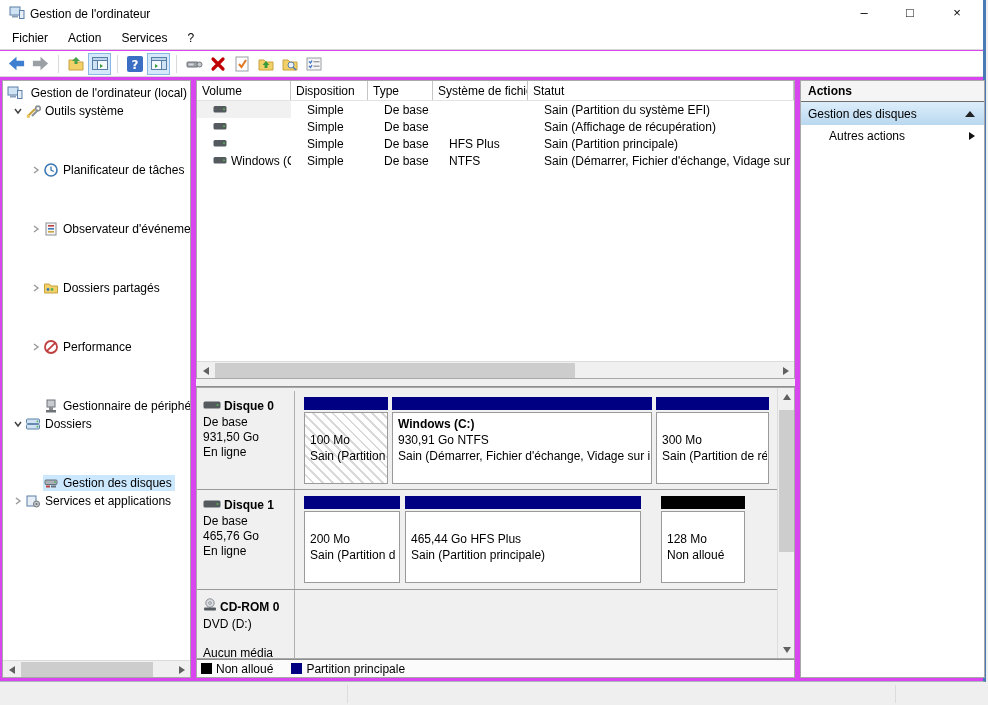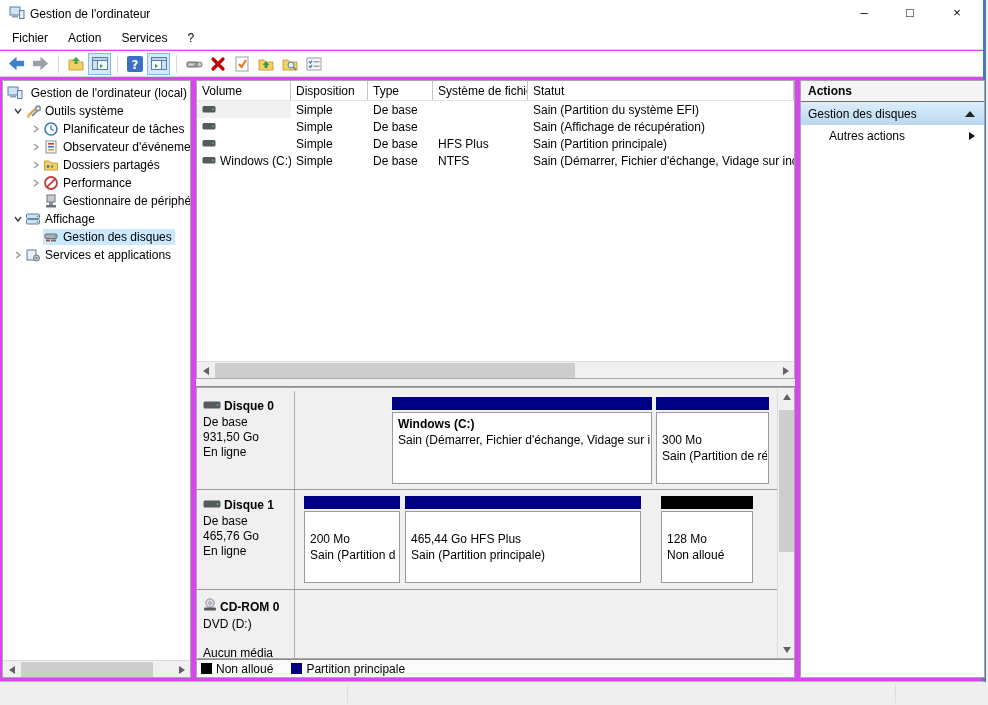--- a/index.html
+++ b/index.html
@@ -30,41 +30,41 @@
   .center-pane { position:absolute; left:196px; top:80px; width:599px; height:598px; }
   .actions-pane { position:absolute; left:800px; top:80px; width:185px; height:598px; background:#fff; border:1px solid #a8a8a8; }
 
   
   .tree { position:absolute; left:0; top:3px; right:0; bottom:17px; overflow:hidden; }
   .trow { height:18px; display:flex; align-items:center; white-space:nowrap; }
   .texp { width:14px; text-align:center; flex:0 0 14px; display:flex; align-items:center; justify-content:center; }
   .ticon { width:17px; flex:0 0 17px; display:flex; align-items:center; }
   .tlabel { padding:1px 3px; overflow:hidden; }
   .tsel { background:#cce8ff; }
-  .ind1 { padding-left:8px; } .ind2 { padding-left:26px; } .ind0 { padding-left:4px;justify-content:space-between; }
+  .ind1 { padding-left:8px; } .ind2 { padding-left:26px;margin-top:41px; } .ind0 { padding-left:4px;justify-content:space-between; }
 
   
   .hscroll { position:absolute; left:0; right:0; bottom:0; height:17px; background:#f0f0f0; border-top:1px solid #dcdcdc; }
   .sbtn { position:absolute; top:0; width:17px; height:17px; display:flex; align-items:center; justify-content:center; }
   .sbtn.left { left:0; } .sbtn.right { right:0; }
   .tri { width:0; height:0; border-style:solid; }
   .tri.l { border-width:4px 6px 4px 0; border-color:transparent #606060 transparent transparent; }
   .tri.r { border-width:4px 0 4px 6px; border-color:transparent transparent transparent #606060; }
   .tri.u { border-width:0 4px 6px 4px; border-color:transparent transparent #606060 transparent; }
   .tri.d { border-width:6px 4px 0 4px; border-color:#606060 transparent transparent transparent; }
   .hthumb { position:absolute; top:1px; height:15px; background:#cdcdcd; }
   .vscroll { position:absolute; top:0; bottom:0; right:0; width:17px; background:#f0f0f0; border-left:1px solid #dcdcdc; }
   .vthumb { position:absolute; left:1px; width:15px; background:#cdcdcd; }
 
   
   .volume-list { position:absolute; left:0; top:0; width:599px; height:299px; background:#fff; border:1px solid #a8a8a8; }
   .vheader { display:flex; height:20px; border-bottom:1px solid #e3e3e3; }
   .vh { padding:3px 0 0 5px; border-right:1px solid #c5c5c5; overflow:hidden; white-space:nowrap; }
   .vrow { display:flex; height:17px; align-items:center; }
-  .vc { padding-left:5px; overflow:hidden; white-space:nowrap; height:17px; display:flex; align-items:center; }
+  .vc { padding-left:16px; overflow:hidden; white-space:nowrap; height:17px; display:flex; align-items:center; }
   .c0 { width:94px; } .c1 { width:77px; } .c2 { width:65px; } .c3 { width:95px; } .c4 { width:266px; }
   .volicon { margin-right:4px; flex:0 0 auto; }
   .vfocus { background:#f1f1f1; }
 
   
   .splitter { position:absolute; left:0; top:299px; width:599px; height:8px; background:#f0f0f0; border-bottom:1px solid #8e8e8e; }
 
   
   .disk-view { position:absolute; left:0; top:307px; width:599px; height:272px; background:#f0f0f0; border:1px solid #a8a8a8; overflow:hidden; }
   .disk-row { position:absolute; left:0; width:581px; }
@@ -325,21 +325,21 @@
               </svg>
             </span>
           <span class="ticon">
               <svg width="16" height="16" viewBox="0 0 16 16">
                 <rect x="1.5" y="3" width="13" height="4.6" rx="1" fill="#cfe3f5" stroke="#5b7fa6"></rect>
                 <circle cx="12.4" cy="5.3" r="0.9" fill="#58b058"></circle>
                 <rect x="1.5" y="8.4" width="13" height="4.6" rx="1" fill="#cfe3f5" stroke="#5b7fa6"></rect>
                 <circle cx="12.4" cy="10.7" r="0.9" fill="#58b058"></circle>
               </svg>
             </span>
-          <span class="tlabel">Affichage</span>
+          <span class="tlabel">Dossiers</span>
         </div>
 
         <div class="trow ind2">
           <span class="texp"></span>
           <span class="tsel" style="display:flex;align-items:center;">
             <span class="ticon">
                 <svg width="16" height="16" viewBox="0 0 16 16">
                   <rect x="2" y="5" width="12" height="4.5" rx="1" fill="#aab2ba" stroke="#667078"></rect>
                   <circle cx="12" cy="7.2" r="0.9" fill="#58b058"></circle>
                   <rect x="3" y="10.5" width="4" height="2" fill="#c04040"></rect>
@@ -467,25 +467,35 @@
                     <rect x="0.5" y="1.5" width="17" height="7" rx="1.5" fill="#555a5e"></rect>
                     <circle cx="14.5" cy="5" r="1.1" fill="#58b058"></circle>
                   </svg></span>
                 <span>Disque 0</span>
               </div>
             <div class="dline">De base</div>
             <div class="dline">931,50 Go</div>
             <div class="dline">En ligne</div>
           </div>
           <div class="dgraph">
+            <div class="part" style="left:8px; width:84px;">
+              <div class="pbar primary"></div>
+              <div class="pbox hatch">
+                <div class="ptext t2">
+                    <div>100 Mo</div>
+                    <div>Sain (Partition</div>
+                  </div>
+              </div>
+            </div>
             <div class="part" style="left:96px; width:260px;">
               <div class="pbar primary"></div>
               <div class="pbox">
                 <div class="ptext t3">
                     <div class="pt-title">Windows  (C:)</div>
+                    <div>930,91 Go NTFS</div>
                     <div>Sain (Démarrer, Fichier d'échange, Vidage sur i</div>
                   </div>
               </div>
             </div>
             <div class="part" style="left:360px; width:113px;">
               <div class="pbar primary"></div>
               <div class="pbox">
                 <div class="ptext t2">
                     <div>300 Mo</div>
                     <div>Sain (Partition de ré</div>
@@ -520,21 +530,21 @@
             </div>
             <div class="part" style="left:109px; width:236px;">
               <div class="pbar primary"></div>
               <div class="pbox">
                 <div class="ptext t2">
                     <div>465,44 Go HFS Plus</div>
                     <div>Sain (Partition principale)</div>
                   </div>
               </div>
             </div>
-            <div class="part" style="left:365px; width:92px;">
+            <div class="part" style="left:365px; width:84px;">
               <div class="pbar unalloc"></div>
               <div class="pbox">
                 <div class="ptext t2">
                     <div>128 Mo</div>
                     <div>Non alloué</div>
                   </div>
               </div>
             </div>
           </div>
         </div>

